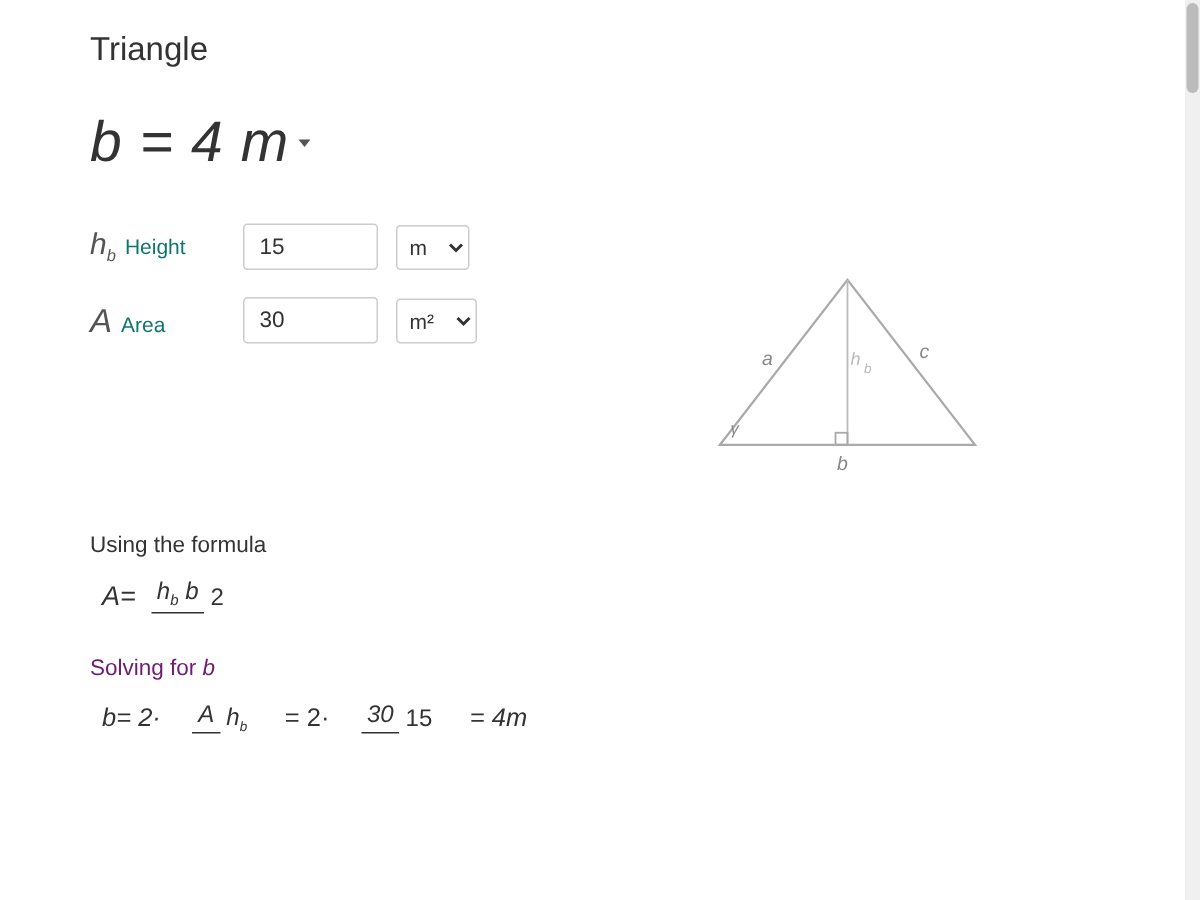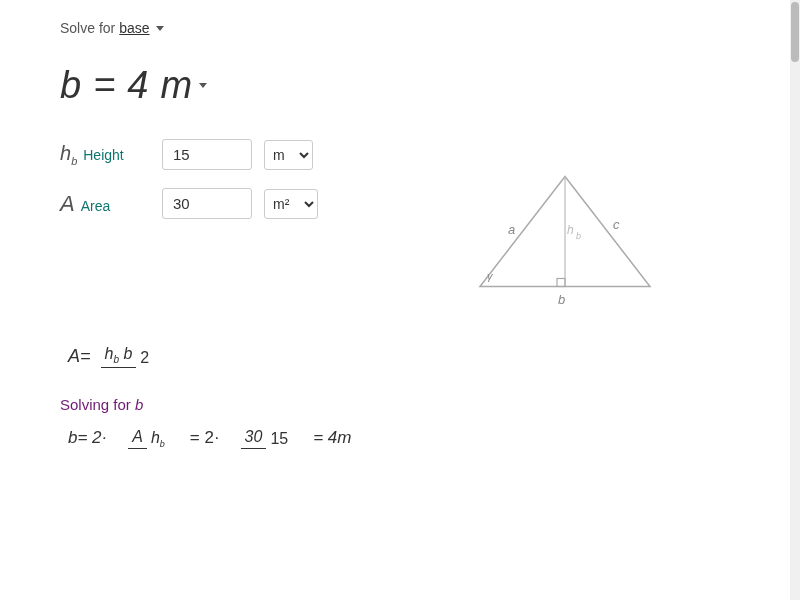--- a/index.html
+++ b/index.html
@@ -206,25 +206,21 @@
       height: 60px;
       background: #bbb;
       border-radius: 4px;
       margin: 2px auto;
     }
   </style>
 </head>
 <body>
 
 <div class="title-section">
-  <div class="subtitle">
-    <span>Solve for</span>
-    <span class="subtitle-link">base</span>
-    <span class="dropdown-arrow"></span>
-  </div>
+  <div class="title">Triangle</div>
 </div>
 
 <div class="result-section">
   <div class="result-text">
     <span style="font-style:italic;">b</span>
     <span>=</span>
     <span>4</span>
     <span class="result-unit-dropdown">
       <span>m</span>
       <span class="dropdown-arrow"></span>
@@ -287,20 +283,21 @@
       <text x="163" y="77" font-size="13" font-style="italic" fill="#888" font-family="Arial">c</text>
 
       <text x="37" y="128" font-size="11" font-style="italic" fill="#888" font-family="Arial">γ</text>
 
       <text x="108" y="152" font-size="13" font-style="italic" fill="#888" font-family="Arial">b</text>
     </svg>
   </div>
 </div>
 
 <div class="formula-section">
+  <div class="section-heading">Using the formula</div>
   <div class="formula-display">
     <span style="font-style:italic;">A=</span>
     <div class="fraction">
       <div class="fraction-top">
         <span style="font-style:italic;">h</span><span style="font-style:italic; font-size:10px; vertical-align:sub;">b</span><span style="font-style:italic;"> b</span>
       </div>
       <div class="fraction-bottom">2</div>
     </div>
   </div>
 </div>

